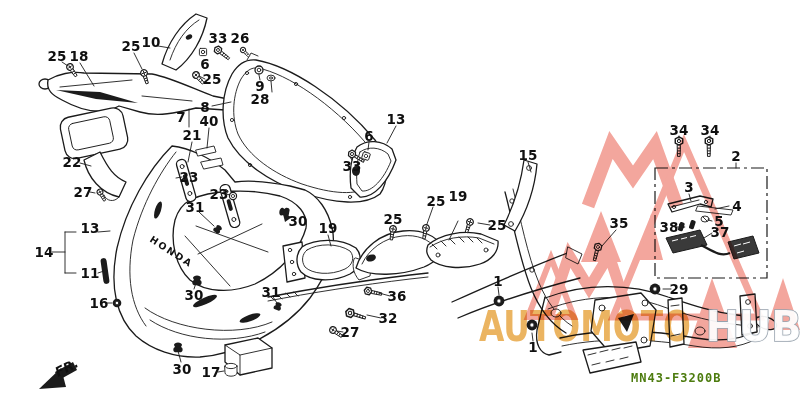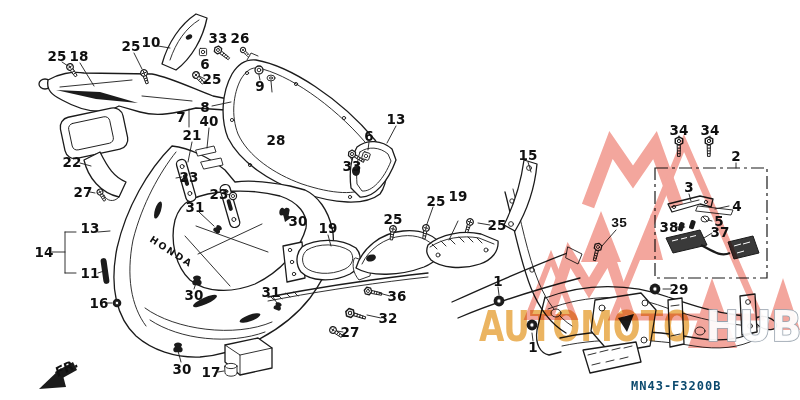--- a/index.html
+++ b/index.html
@@ -7,22 +7,22 @@
          font-family:"DejaVu Sans","Liberation Sans",sans-serif;}
   #art{position:absolute;left:0;top:0;}
   .ln{stroke:#1b1b1b;fill:none;stroke-width:1.3;stroke-linecap:round;stroke-linejoin:round;}
   .thin{stroke-width:0.9;}
   .fw{fill:#fff;}
   .fd{fill:#1b1b1b;stroke:none;}
   .wm{mix-blend-mode:multiply;}
   #label-layer{position:absolute;left:0;top:0;width:800px;height:400px;pointer-events:none;}
   .part-label{position:absolute;transform:translate(-50%,-50%);
       font:700 13.5px "DejaVu Sans","Liberation Sans",sans-serif;color:#101010;white-space:nowrap;}
-  .diagram-code{position:absolute;left:631px;top:379px;
-      font:700 12px "DejaVu Sans Mono","Liberation Mono",monospace;letter-spacing:1px;color:#0c4a6e;text-align:right;}
+  .diagram-code{position:absolute;left:631px;top:371px;
+      font:700 12px "DejaVu Sans Mono","Liberation Mono",monospace;letter-spacing:1px;color:#4d7c0f;text-align:right;}
 </style>
 </head>
 <body>
 
 <div id="stage">
 
 <svg id="art" width="800" height="400" viewBox="0 0 800 400">
   <defs>
     <g id="d-screw">
       <circle cx="0" cy="0" r="3.3" class="fw ln"></circle>
@@ -299,21 +299,21 @@
 <div id="label-layer">
       <div class="part-label" style="left: 57px; top: 56px;">25</div>
       <div class="part-label" style="left: 79px; top: 56px;">18</div>
       <div class="part-label" style="left: 151px; top: 42px;">10</div>
       <div class="part-label" style="left: 131px; top: 46px;">25</div>
       <div class="part-label" style="left: 218px; top: 38px;">33</div>
       <div class="part-label" style="left: 240px; top: 38px;">26</div>
       <div class="part-label" style="left: 205px; top: 64px;">6</div>
       <div class="part-label" style="left: 212px; top: 79px;">25</div>
       <div class="part-label" style="left: 260px; top: 86px;">9</div>
-      <div class="part-label" style="left: 276px; top: 99px; margin-top: 41px;">28</div>
+      <div class="part-label" style="left: 260px; top: 99px;">28</div>
       <div class="part-label" style="left: 205px; top: 107px;">8</div>
       <div class="part-label" style="left: 181px; top: 117px;">7</div>
       <div class="part-label" style="left: 209px; top: 121px;">40</div>
       <div class="part-label" style="left: 192px; top: 135px; text-align: center;">21</div>
       <div class="part-label" style="left: 396px; top: 119px;">13</div>
       <div class="part-label" style="left: 369px; top: 136px;">6</div>
       <div class="part-label" style="left: 352px; top: 166px;">33</div>
       <div class="part-label" style="left: 72px; top: 162px;">22</div>
       <div class="part-label" style="left: 83px; top: 192px;">27</div>
       <div class="part-label" style="left: 189px; top: 177px;">23</div>
@@ -332,21 +332,21 @@
       <div class="part-label" style="left: 528px; top: 155px;">15</div>
       <div class="part-label" style="left: 194px; top: 295px;">30</div>
       <div class="part-label" style="left: 271px; top: 292px;">31</div>
       <div class="part-label" style="left: 182px; top: 369px;">30</div>
       <div class="part-label" style="left: 211px; top: 372px;">17</div>
       <div class="part-label" style="left: 397px; top: 296px;">36</div>
       <div class="part-label" style="left: 388px; top: 318px;">32</div>
       <div class="part-label" style="left: 350px; top: 332px;">27</div>
       <div class="part-label" style="left: 498px; top: 281px;">1</div>
       <div class="part-label" style="left: 533px; top: 347px;">1</div>
-      <div class="part-label" style="left: 619px; top: 223px; font-family: Liberation Mono, monospace;">35</div>
+      <div class="part-label" style="left: 619px; top: 223px;">35</div>
       <div class="part-label" style="left: 679px; top: 289px;">29</div>
       <div class="part-label" style="left: 679px; top: 130px;">34</div>
       <div class="part-label" style="left: 710px; top: 130px;">34</div>
       <div class="part-label" style="left: 736px; top: 156px;">2</div>
       <div class="part-label" style="left: 689px; top: 187px;">3</div>
       <div class="part-label" style="left: 737px; top: 206px;">4</div>
       <div class="part-label" style="left: 719px; top: 221px;">5</div>
       <div class="part-label" style="left: 669px; top: 227px;">38</div>
       <div class="part-label" style="left: 720px; top: 232px; text-align: right;">37</div>
     </div>

